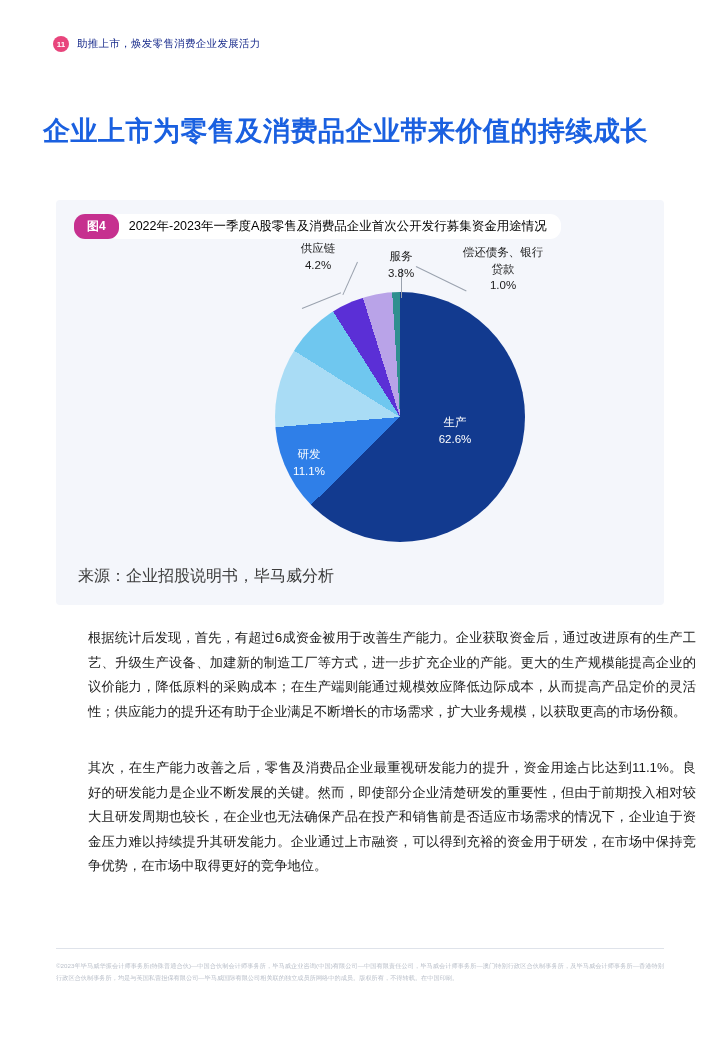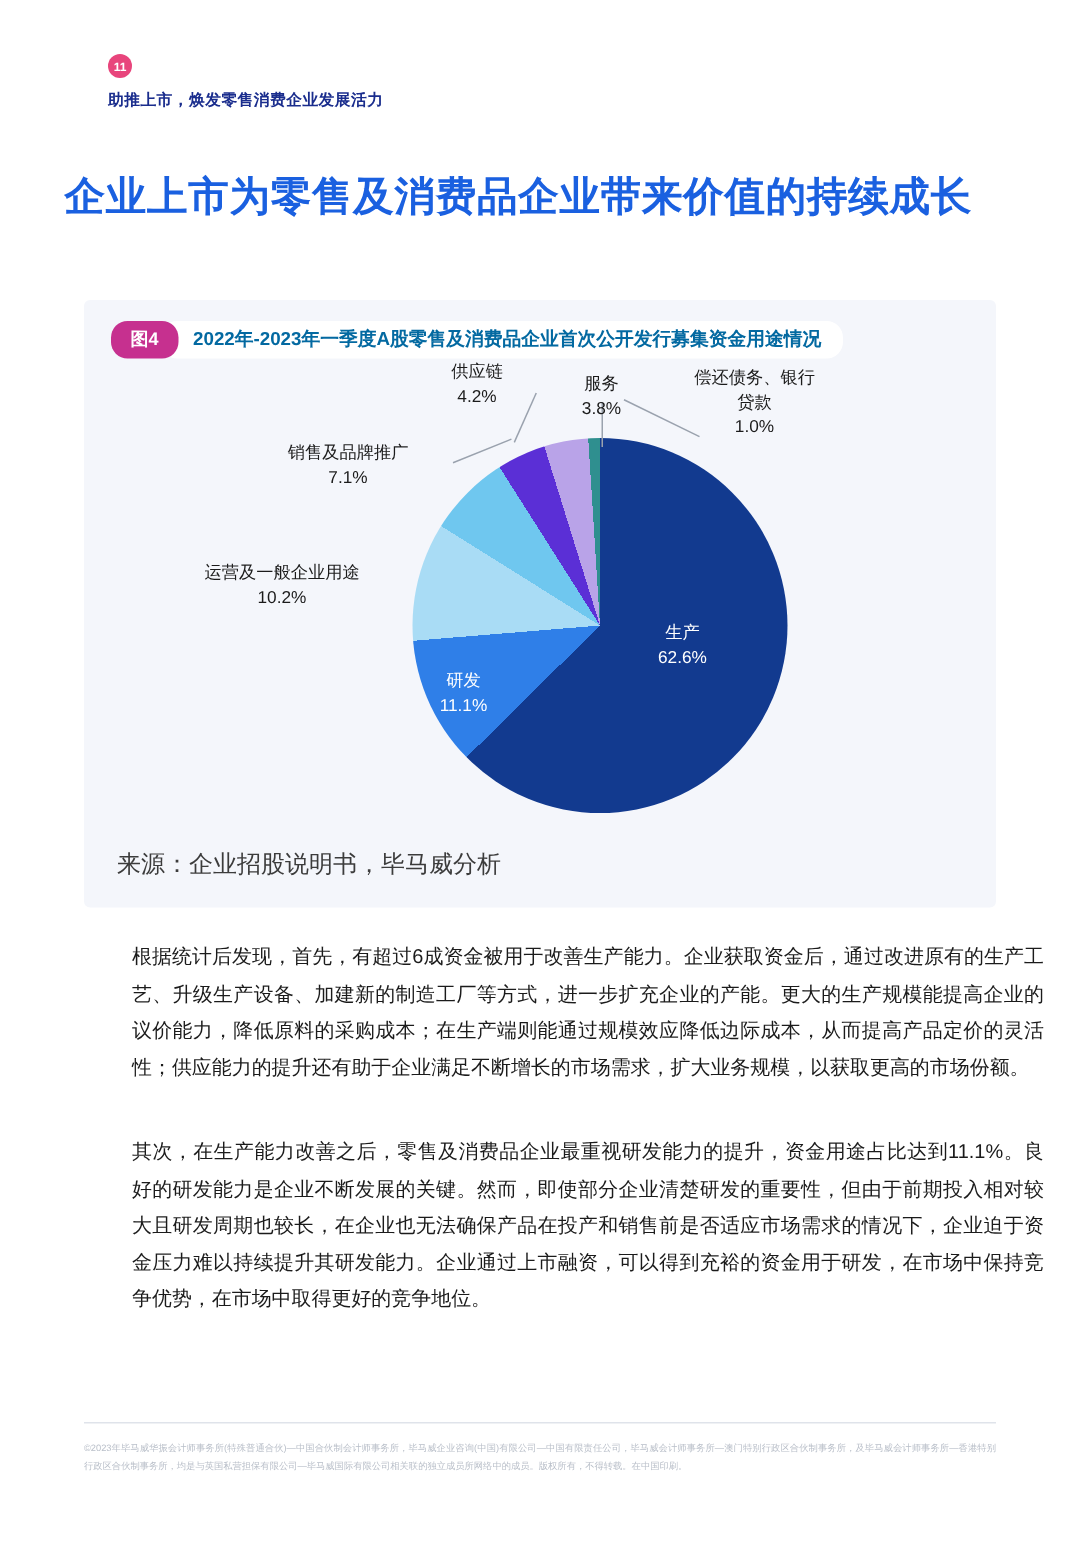--- a/index.html
+++ b/index.html
@@ -12,39 +12,38 @@
   }
   .page {
     position: relative;
     width: 720px; height: 1040px;
     background: #ffffff;
   }
 
   
   .header {
     position: absolute;
-    top: 36px; left: 72px;
+    top: 36px; left: 53px;
     display: flex;
-    align-items: flex-start;
+    align-items: center;
     gap: 8px;
-    flex-direction: column;
   }
   .header-badge {
     width: 16px; height: 16px;
     border-radius: 50%;
     background: #e8457c;
     color: #ffffff;
     font-size: 8px;
     display: flex; align-items: center; justify-content: center;
     font-weight: bold;
   }
   .header-title {
     font-size: 10.5px;
     color: #1a2d8d;
-    font-weight: bold;
+    font-weight: normal;
     letter-spacing: .3px;
   }
 
   
   .main-heading {
     position: absolute;
     top: 80px; left: 43px;
     width: 620px;
     font-size: 27px;
     line-height: 1.38;
@@ -73,23 +72,23 @@
     color: #ffffff;
     font-size: 12px;
     font-weight: bold;
     border-radius: 11px;
     padding: 4px 13px;
     z-index: 2;
     position: relative;
   }
   .chart-caption {
     background: #ffffff;
-    color: #0369a1;
+    color: #000000;
     font-size: 12.5px;
-    font-weight: bold;
+    font-weight: normal;
     border-radius: 11px;
     padding: 4px 14px 4px 22px;
     margin-left: -12px;
     white-space: nowrap;
   }
 
   .chart-area {
     position: absolute;
     top: 46px; left: 0;
     width: 608px; height: 318px;
@@ -198,29 +197,21 @@
         <span>服务</span>
         <span class="v">3.8%</span>
       </div>
 
       <div class="lbl" style="left:382px; top:-2px; width:130px;">
         <span>偿还债务、银行</span>
         <span class="v">贷款</span>
         <span class="v">1.0%</span>
       </div>
 
-      <div class="lbl" style="left:106px; top:48px; width:140px;">
-        <span>销售及品牌推广</span>
-        <span class="v">7.1%</span>
-      </div>
-
-      <div class="lbl" style="left:48px; top:128px; width:168px;">
-        <span>运营及一般企业用途</span>
-        <span class="v">10.2%</span>
-      </div>
+
 
       <div class="lbl lbl-white" style="left:222px; top:200px; width:62px;">
         <span>研发</span>
         <span class="v">11.1%</span>
       </div>
 
       <div class="lbl lbl-white" style="left:368px; top:168px; width:62px;">
         <span>生产</span>
         <span class="v">62.6%</span>
       </div>

